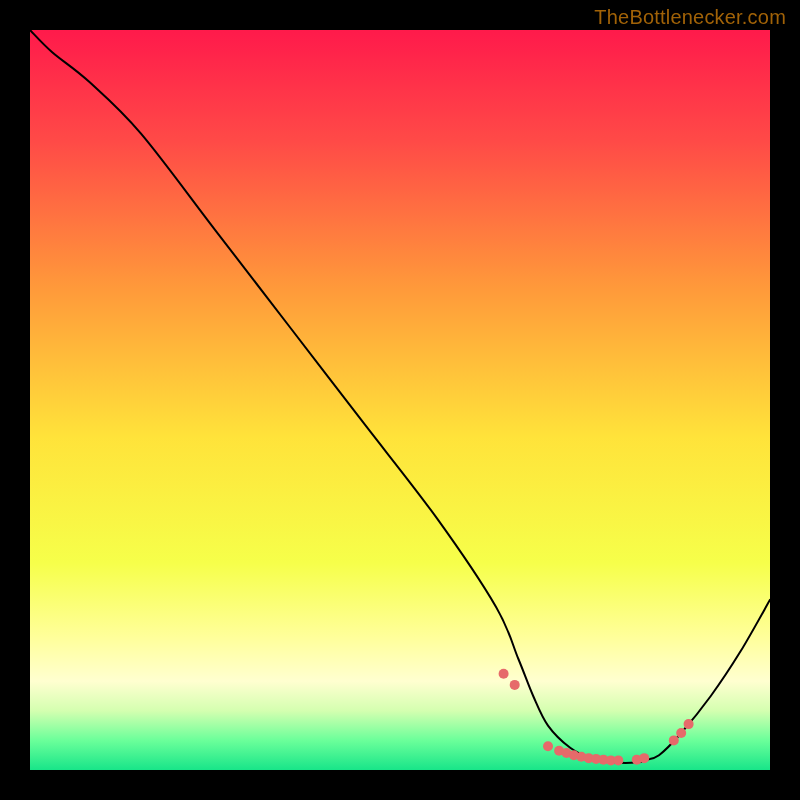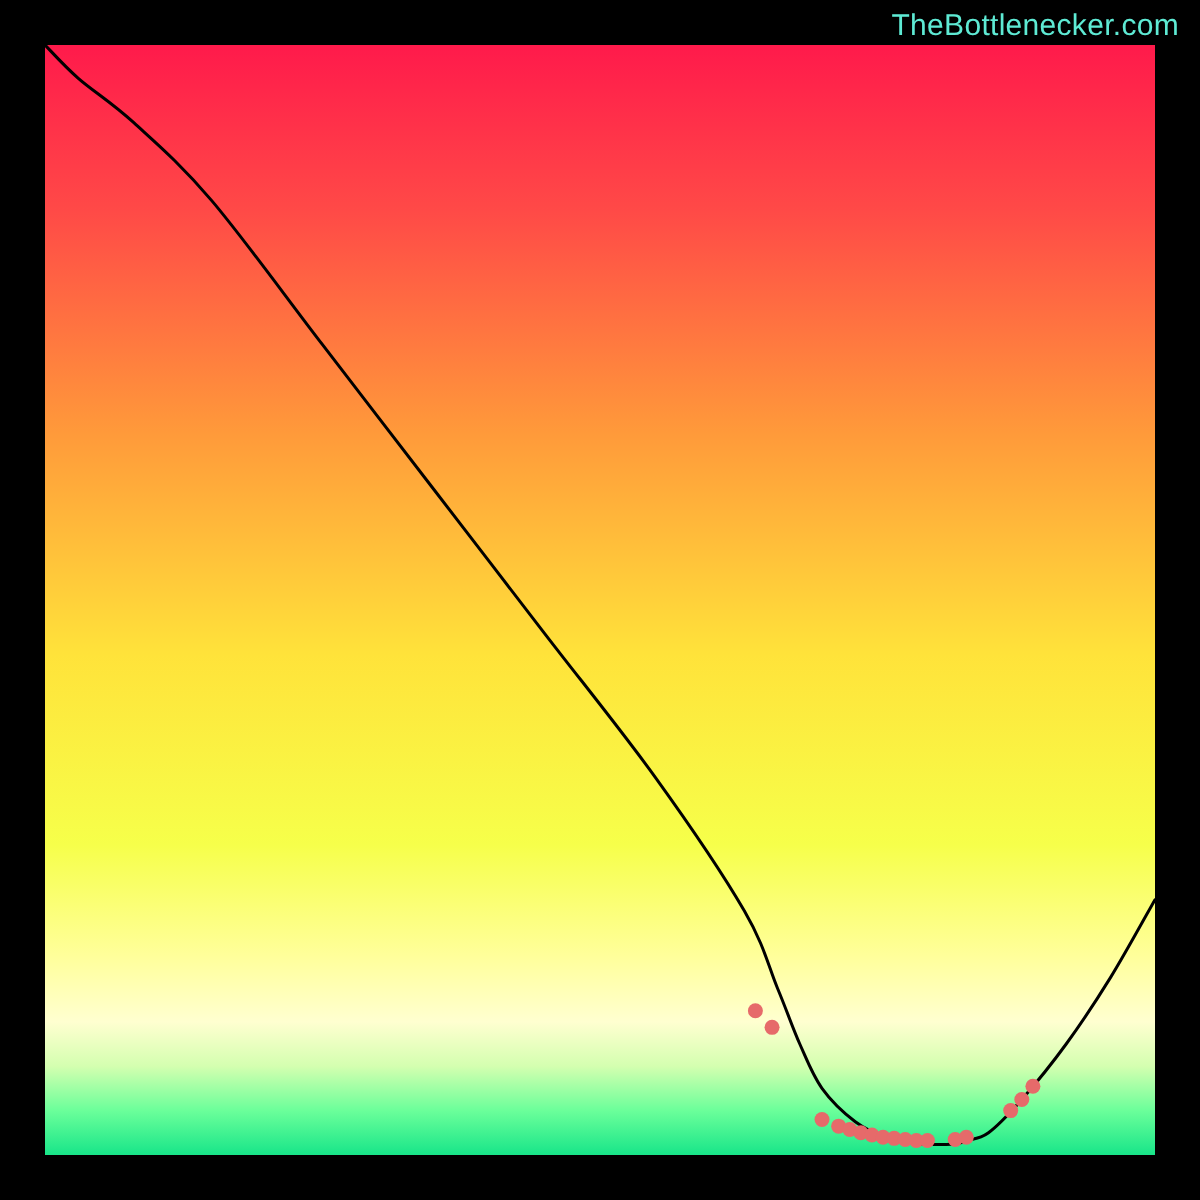--- a/index.html
+++ b/index.html
@@ -8,21 +8,21 @@
     height: 800px;
     background: #000;
     position: relative;
     font-family: Arial, sans-serif;
     overflow: hidden;
   }
   .attribution {
     position: absolute;
     top: 6px;
     right: 14px;
-    color: #5eead4;
+    color: #a16207;
     font-size: 20px;
     font-weight: 500;
     letter-spacing: 0.2px;
   }
   .plot-area {
     position: absolute;
     left: 30px;
     top: 30px;
     width: 740px;
     height: 740px;

